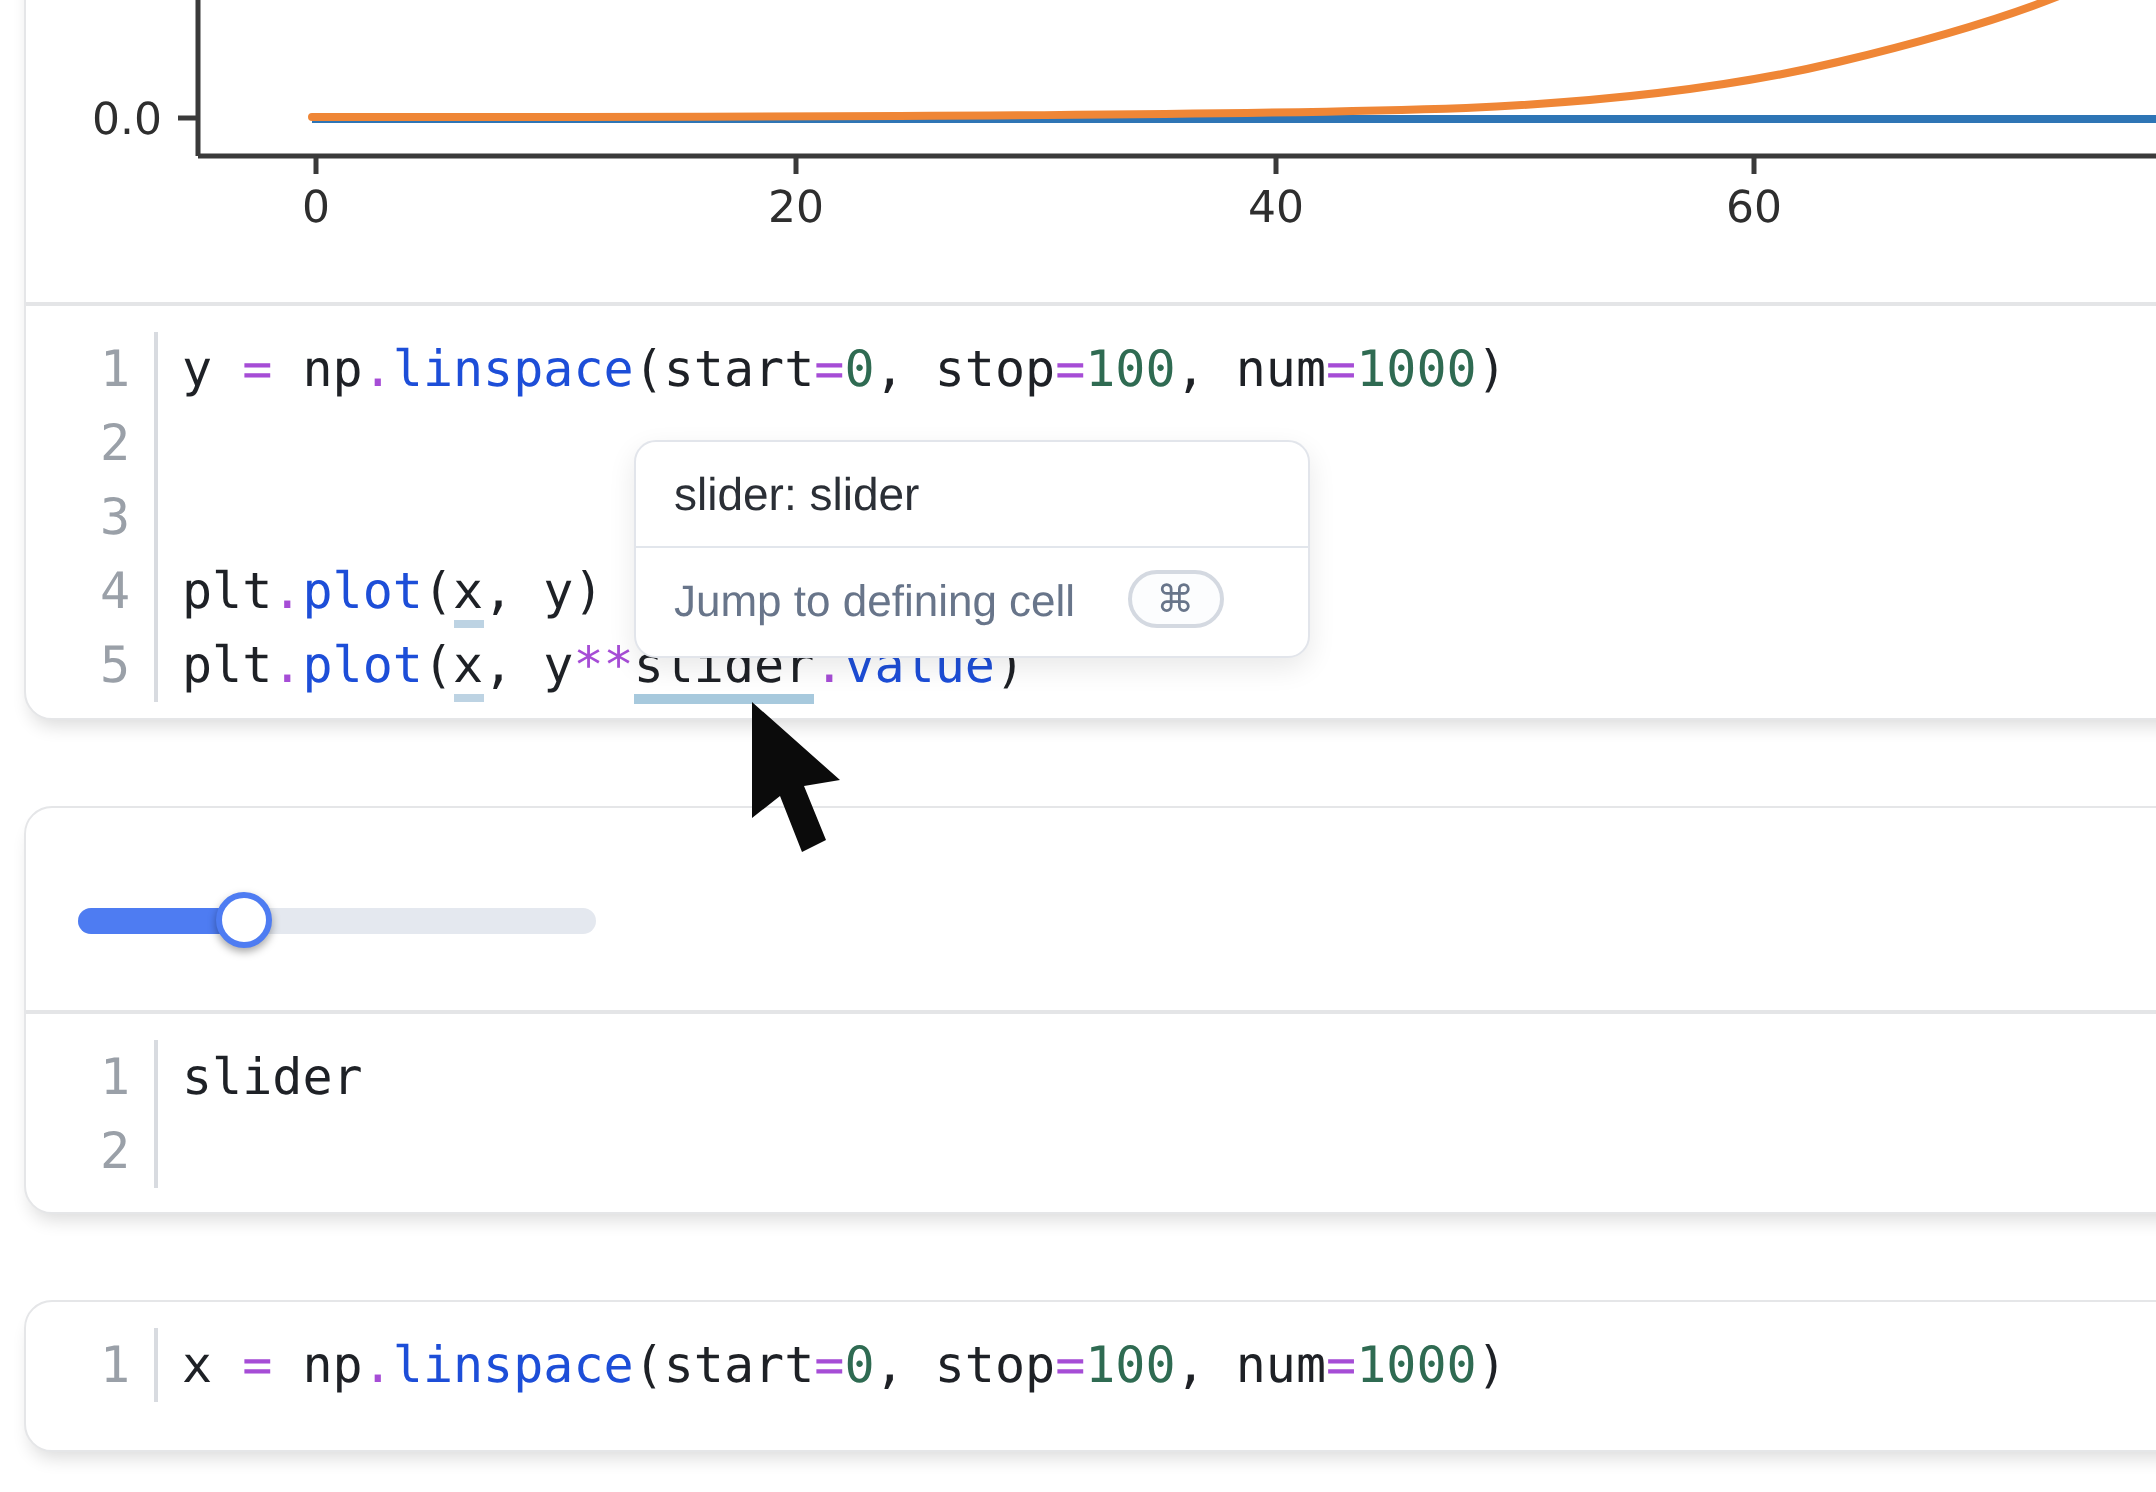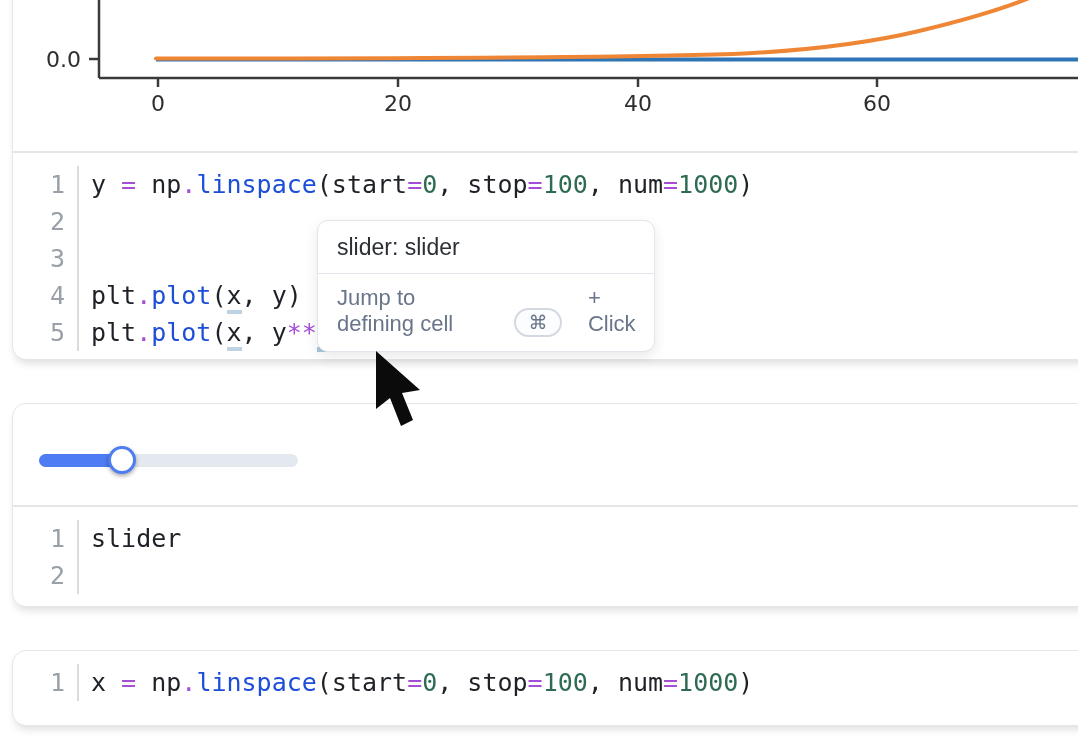--- a/index.html
+++ b/index.html
@@ -153,19 +153,18 @@
       </div>
   </div>
 </div>
 
 <div class="tooltip">
   <div class="tt-title">slider: slider</div>
   <div class="tt-divider"></div>
   <div class="tt-row">
     <span>Jump to defining cell</span>
     <span class="keycap">⌘</span>
-    <span>+ Click</span>
   </div>
 </div>
 
 <svg class="cursor" width="56" height="84" viewBox="0 0 56 84">
   <polygon points="2,0 2,58 16,47 27,75 39,69 28,42 46,39" fill="#0b0b0b"></polygon>
 </svg>
 
 </body></html>

